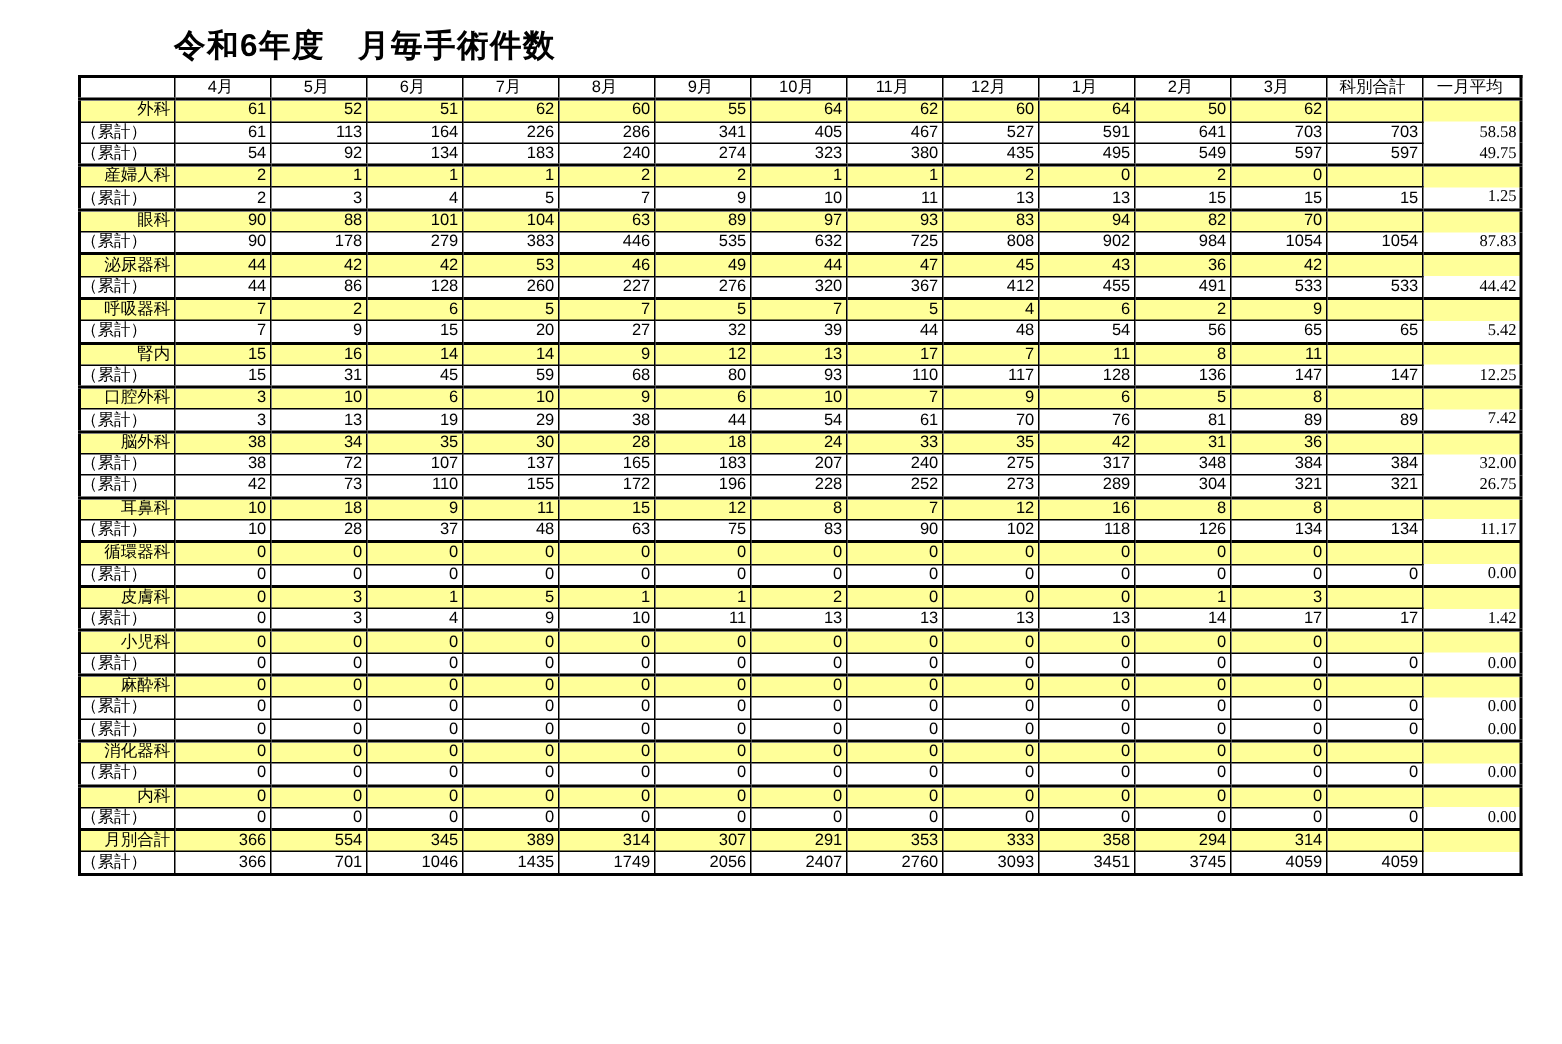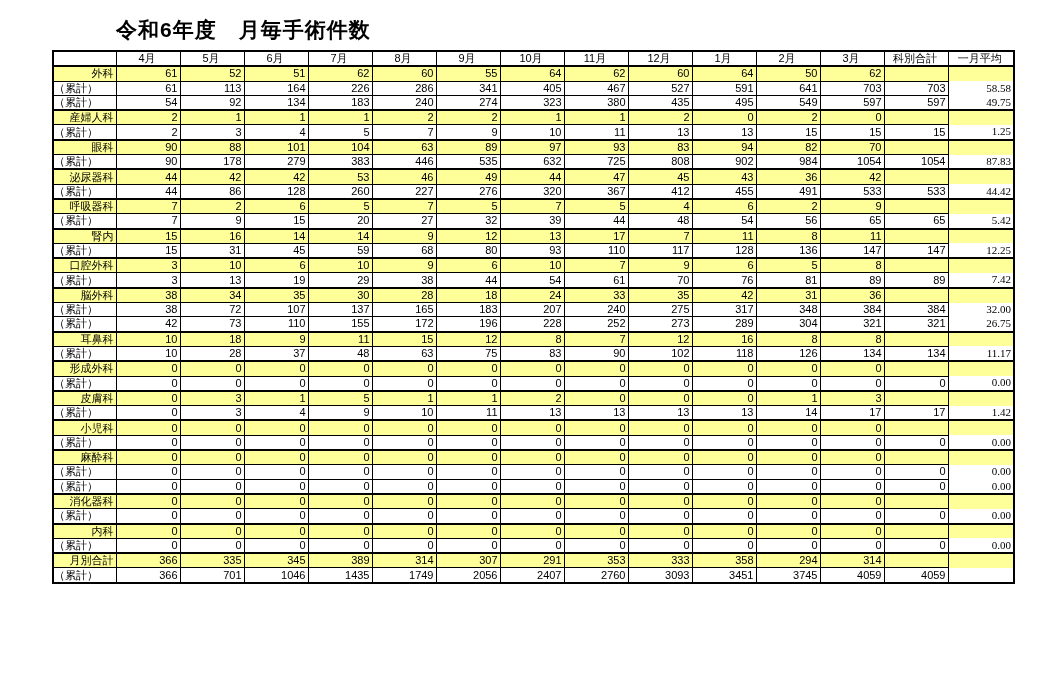--- a/index.html
+++ b/index.html
@@ -435,21 +435,21 @@
           <td class="num">83</td>
           <td class="num">90</td>
           <td class="num">102</td>
           <td class="num">118</td>
           <td class="num">126</td>
           <td class="num">134</td>
           <td class="num">134</td>
           <td class="num avg">11.17</td>
         </tr>
         <tr class="dept-row">
-          <td class="name">形成外科</td>
+          <td class="name">循環器科</td>
           <td class="num">0</td>
           <td class="num">0</td>
           <td class="num">0</td>
           <td class="num">0</td>
           <td class="num">0</td>
           <td class="num">0</td>
           <td class="num">0</td>
           <td class="num">0</td>
           <td class="num">0</td>
           <td class="num">0</td>
@@ -658,21 +658,21 @@
           <td class="num">0</td>
           <td class="num">0</td>
           <td class="num">0</td>
           <td class="num">0</td>
           <td class="num">0</td>
           <td class="num avg">0.00</td>
         </tr>
         <tr class="dept-row">
           <td class="name">月別合計</td>
           <td class="num">366</td>
-          <td class="num">335</td>
+          <td class="num">554</td>
           <td class="num">345</td>
           <td class="num">389</td>
           <td class="num">314</td>
           <td class="num">307</td>
           <td class="num">291</td>
           <td class="num">353</td>
           <td class="num">333</td>
           <td class="num">358</td>
           <td class="num">294</td>
           <td class="num">314</td>

